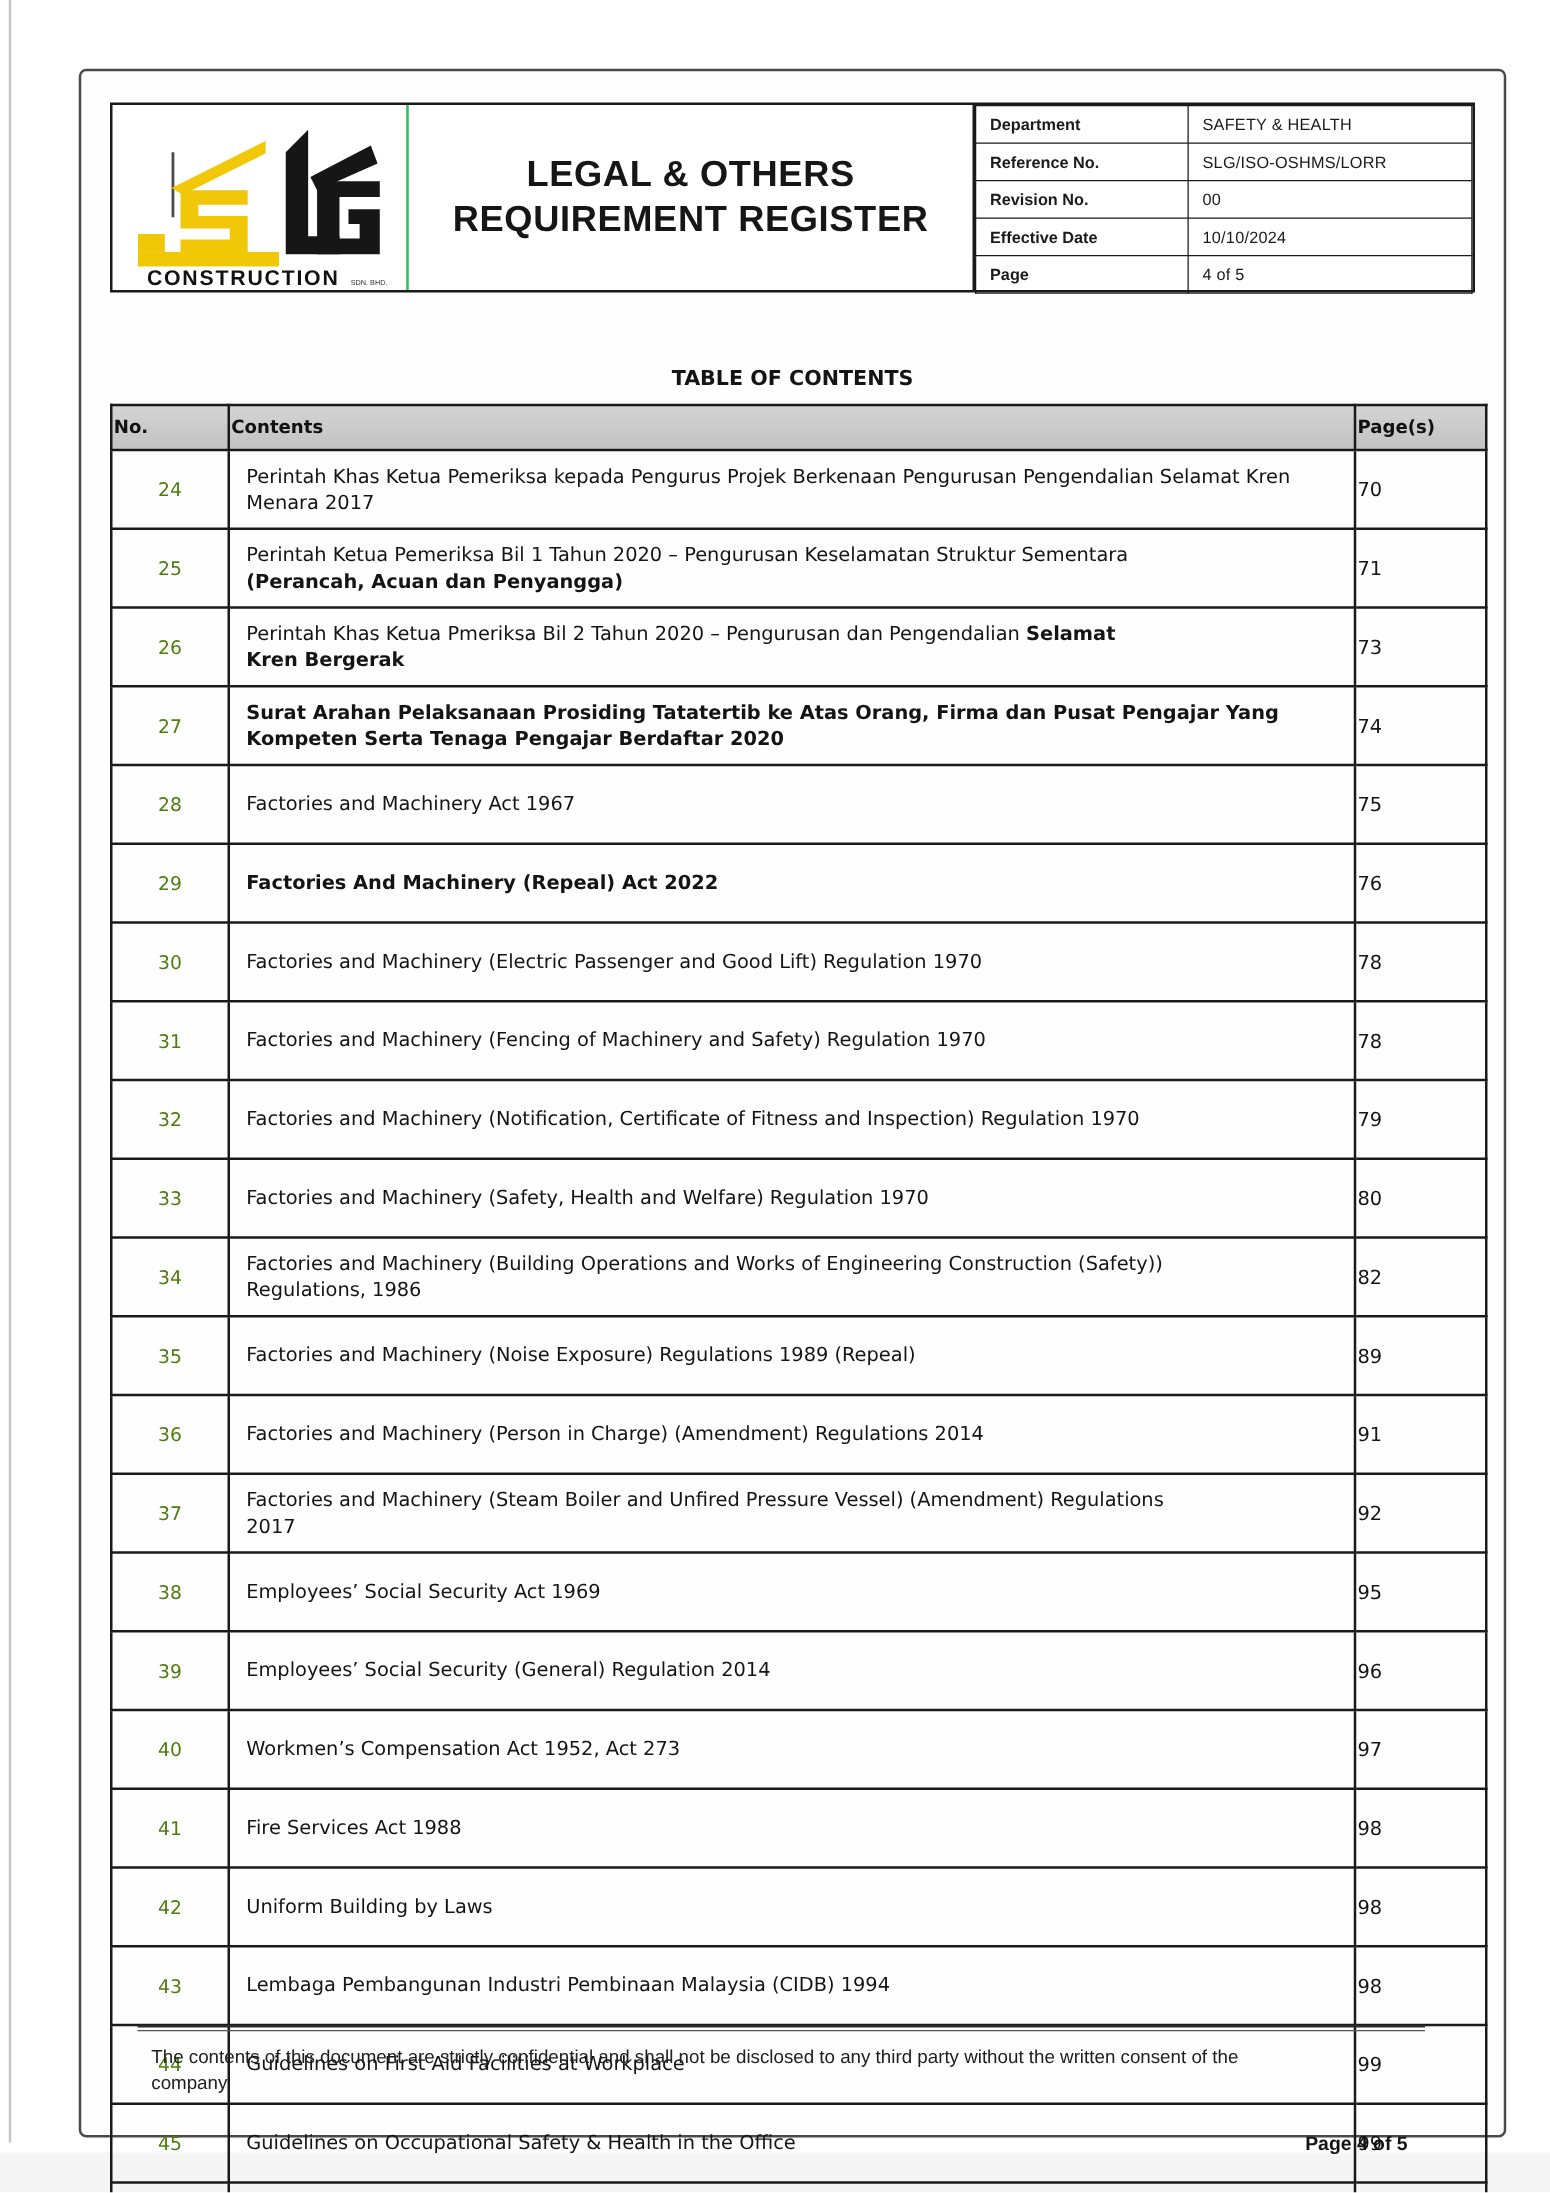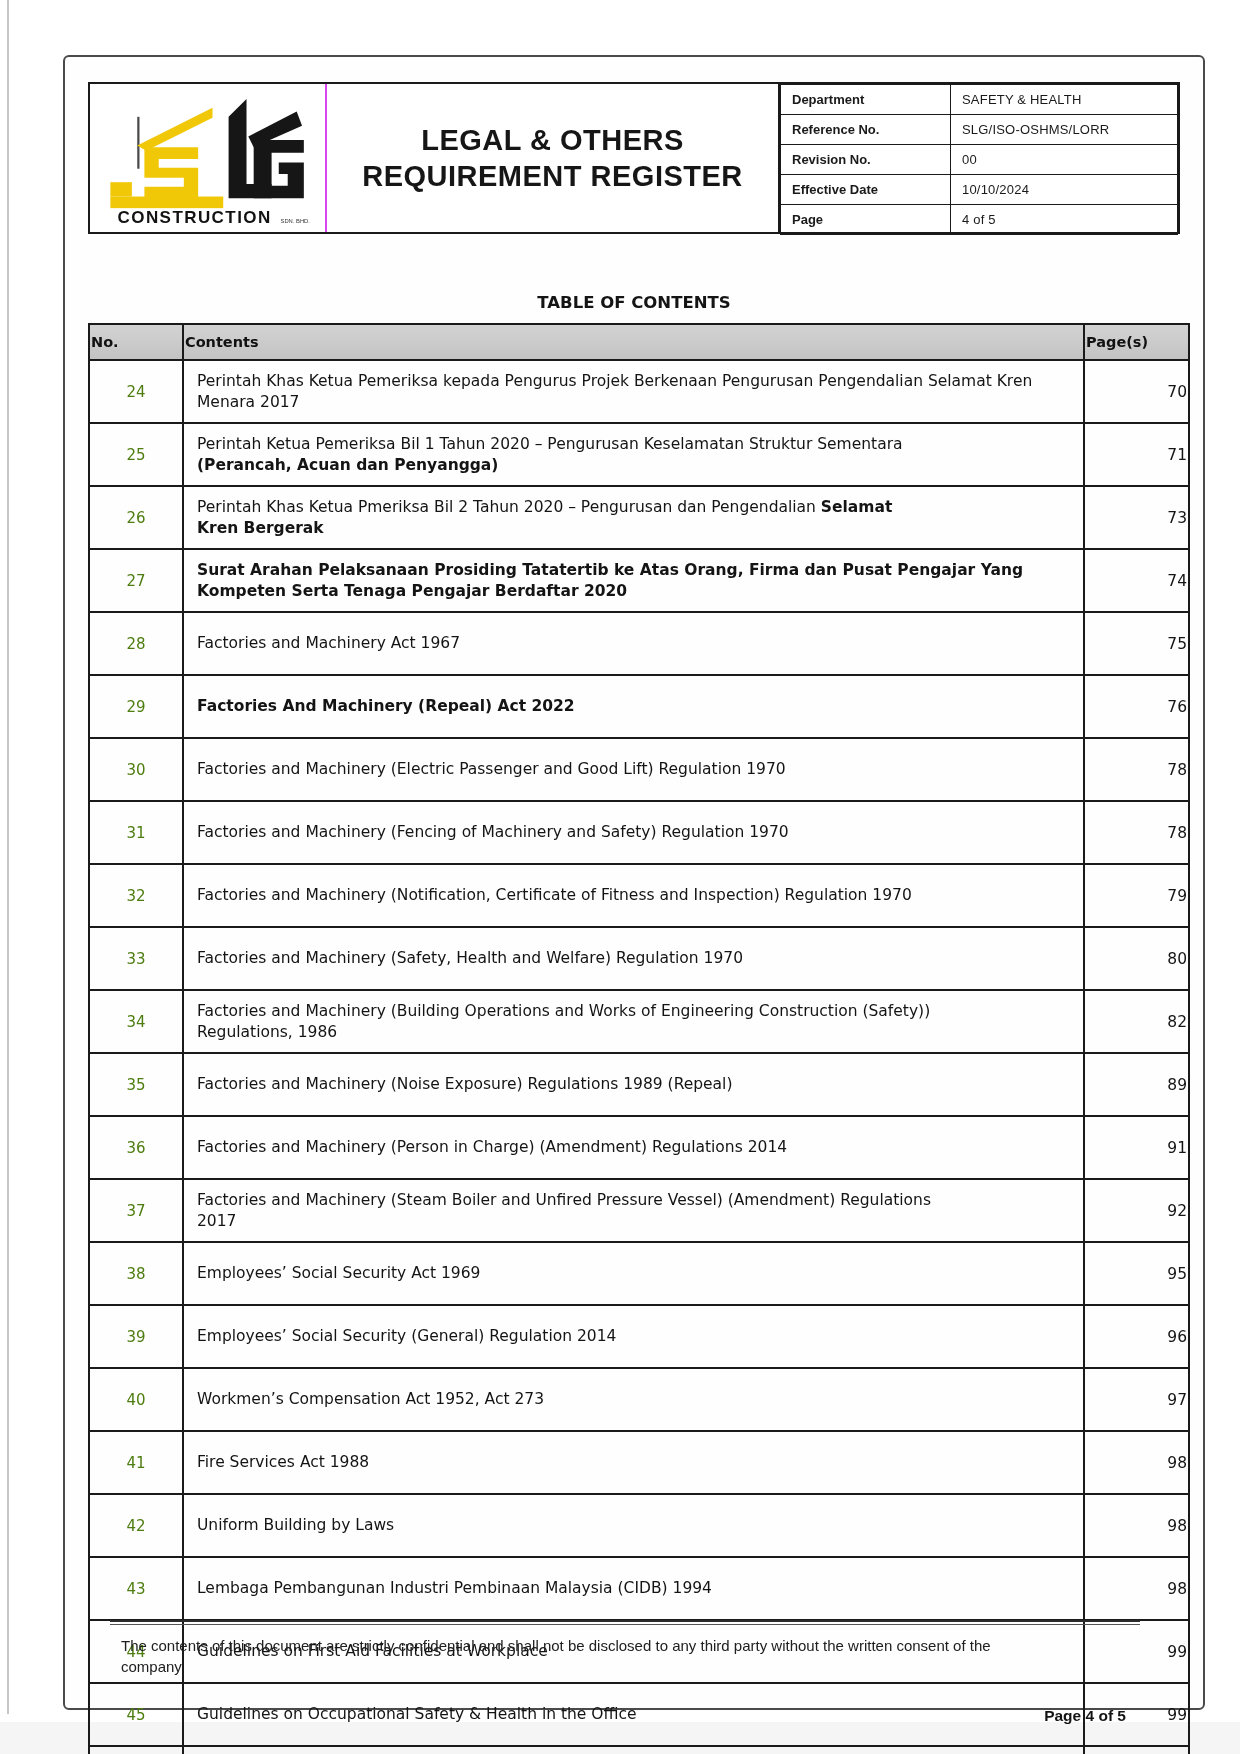--- a/index.html
+++ b/index.html
@@ -7,21 +7,21 @@
           font-family:"Liberation Sans",sans-serif;color:#1a1a1a;}
   .scan-edge-left{position:absolute;left:7px;top:0;width:2px;height:1714px;background:#b3b3b3;opacity:.75;}
   .scan-edge-bottom{position:absolute;left:0;top:1722px;width:1240px;height:32px;background:#f4f5f4;}
 
   .doc-border{position:absolute;left:63px;top:55px;width:1138px;height:1651px;
               border:2px solid #4a4a4a;border-radius:6px;background:#fefefe;}
 
   
   .header-box{position:absolute;left:23px;top:25px;width:1088px;height:148px;
               border:2px solid #1a1a1a;display:flex;background:#fff;}
-  .logo-cell{width:235px;border-right:2px solid #d946ef;display:flex;align-items:center;justify-content:center;}
+  .logo-cell{width:235px;border-right:2px solid #22c55e;display:flex;align-items:flex-end;justify-content:center;}
   .title-cell{flex:1;border-right:2px solid #1a1a1a;display:flex;flex-direction:column;
               align-items:center;justify-content:center;text-align:center;}
   .title-line{font-weight:bold;font-size:29px;letter-spacing:.5px;line-height:36px;color:#161616;}
   .info-cell{width:398px;}
   .info-table{width:100%;height:100%;border-collapse:collapse;}
   .info-table td{border:1.8px solid #1a1a1a;font-size:13px;padding:0 0 0 11px;height:29px;vertical-align:middle;}
   .info-table td.il{width:158px;font-weight:bold;}
   .info-table td.iv{letter-spacing:.2px;}
 
   
@@ -30,21 +30,21 @@
 
   
   .toc{position:absolute;left:23px;top:266px;width:1100px;border-collapse:collapse;table-layout:fixed;
        font-family:"DejaVu Sans",sans-serif;}
   .toc th,.toc td{border:2px solid #1a1a1a;}
   .toc thead th{height:32px;background:linear-gradient(#d3d3d3,#c3c3c3);
                 font-size:14.5px;font-weight:bold;text-align:left;color:#111;}
   .toc td{height:53px;vertical-align:middle;}
   .toc td.no{text-align:center;font-size:15px;color:#4d7c0f;}
   .toc td.contents{padding:4px 4px 4px 13px;font-size:15.5px;line-height:21px;color:#141414;}
-  .toc td.page{text-align:right;font-size:15.5px;color:#141414;margin-top:40px;}
+  .toc td.page{text-align:left;font-size:15.5px;color:#141414;margin-top:40px;}
   .toc .b{font-weight:bold;margin-top:33px;}
 
   
   .footer-rule{position:absolute;left:45px;top:1563px;width:1030px;height:2px;
                border-top:2px solid #2b2b2b;border-bottom:1px solid #555;}
   .confidential{position:absolute;left:56px;top:1578px;width:1030px;font-size:15px;line-height:21px;color:#202020;}
   .page-label{position:absolute;left:45px;top:1612px;width:1016px;text-align:right;
               font-size:15.5px;font-weight:bold;color:#141414;margin-top:38px;}
 
   .logo-construction{font-weight:900;letter-spacing:1.6px;}

